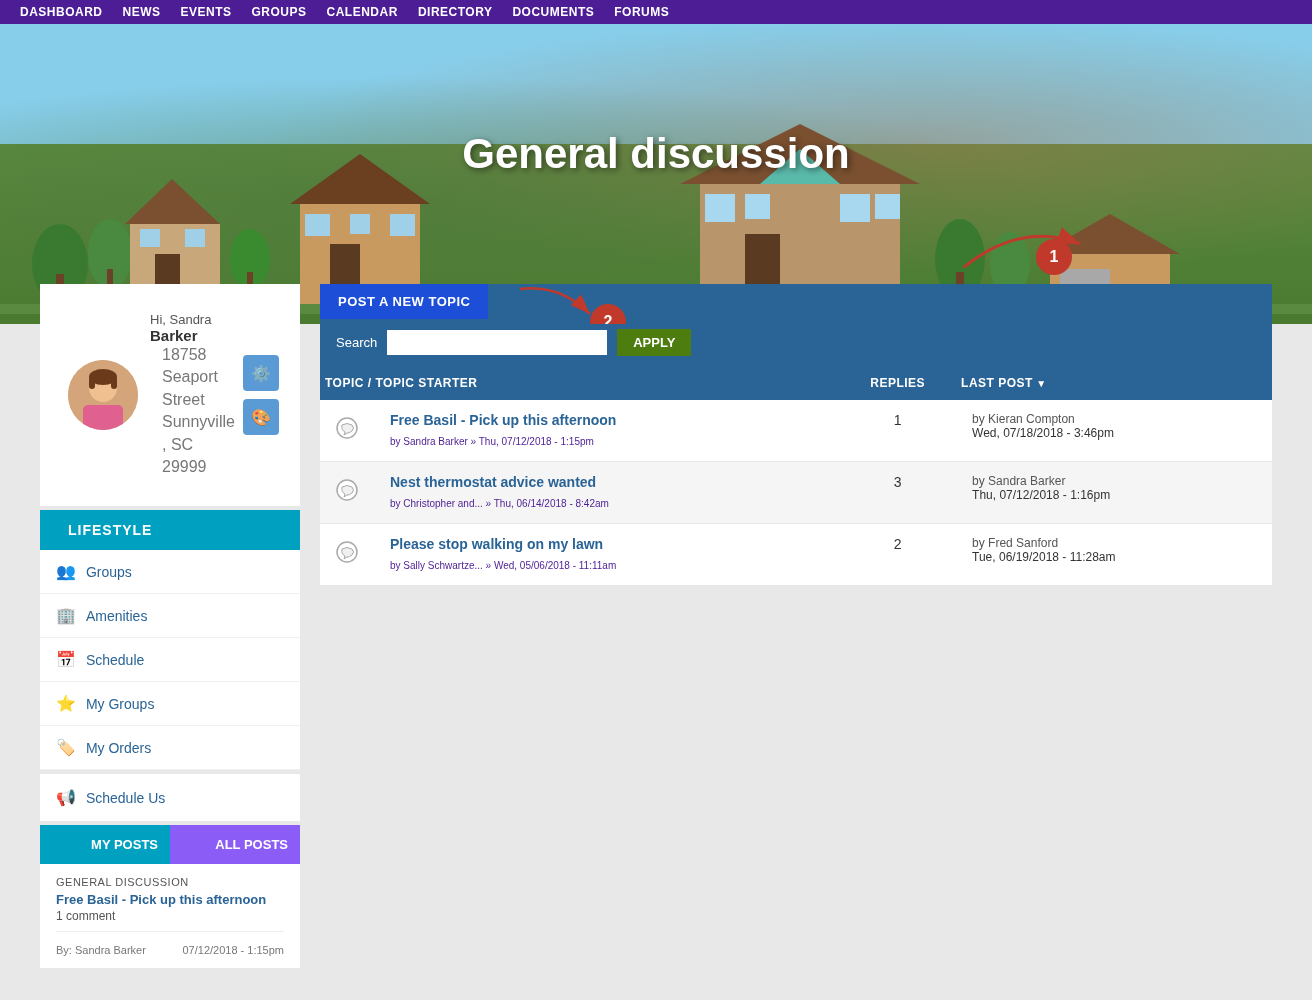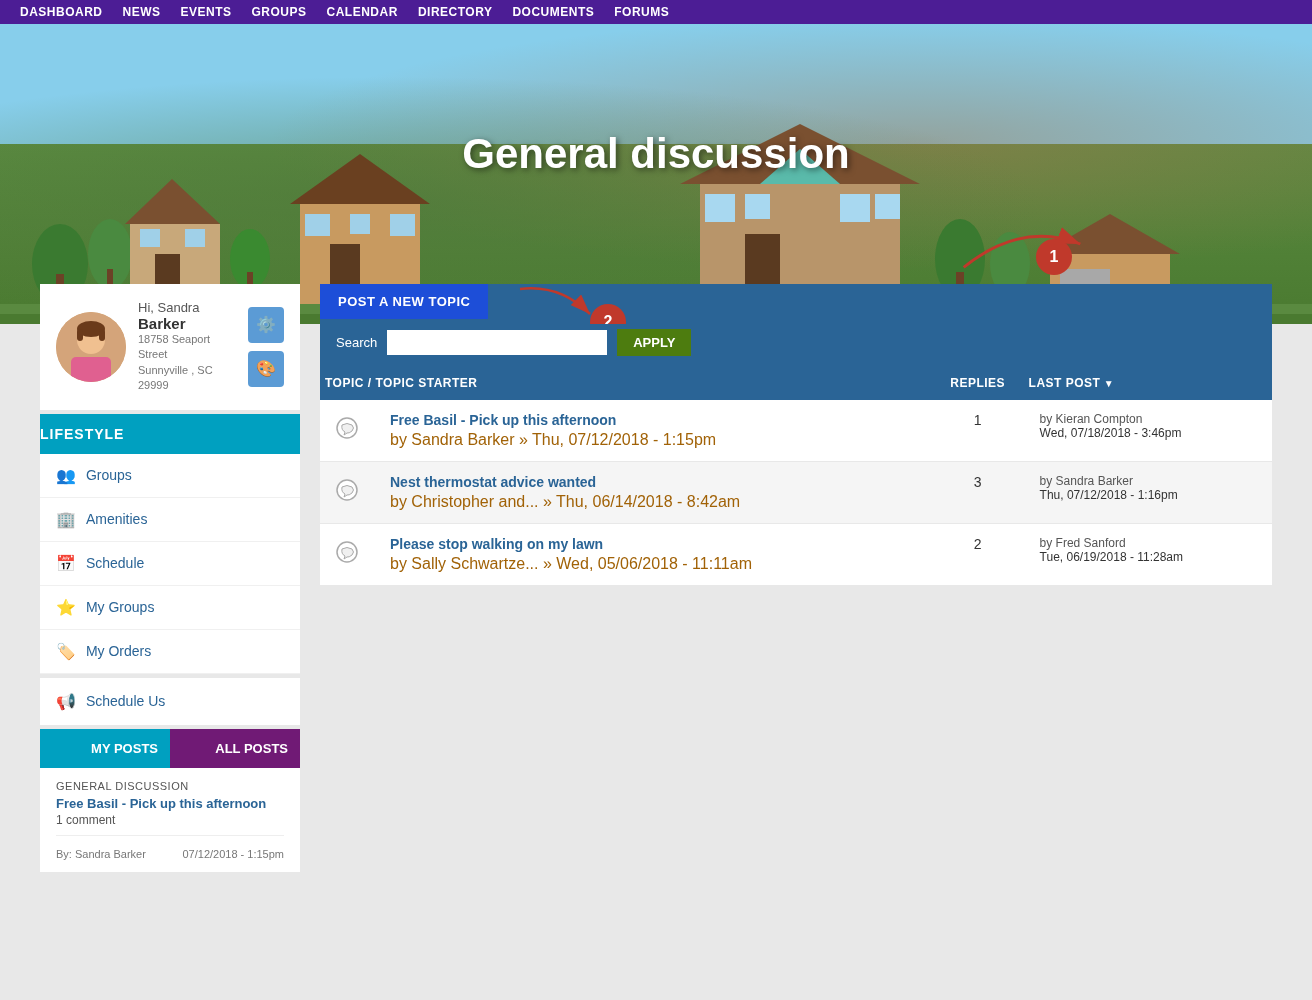--- a/index.html
+++ b/index.html
@@ -99,41 +99,41 @@
     .sidebar {
       width: 260px;
       flex-shrink: 0;
     }
 
     
     .user-card {
       background: white;
       display: flex;
       align-items: center;
-      padding: 16px;
+      padding: 28px;
       margin-bottom: 4px;
       position: relative;
     }
     .user-avatar {
       width: 70px;
       height: 70px;
       border-radius: 50%;
       background: #d4a574;
       overflow: hidden;
       flex-shrink: 0;
       margin-right: 12px;
       display: flex;
       align-items: center;
       justify-content: center;
     }
     
     .user-info { flex: 1; }
     .user-greeting { font-size: 13px; color: #555; }
     .user-name { font-size: 15px; font-weight: bold; color: #333; }
-    .user-address { font-size: 11px; color: #777; line-height: 1.4; }
+    .user-address { font-size: 16px; color: #777; line-height: 1.4; margin-left: 12px; }
     .user-icons {
       display: flex;
       flex-direction: column;
       gap: 8px;
       margin-left: 8px;
     }
     .user-icon-btn {
       width: 36px;
       height: 36px;
       background: #5b9bd5;
@@ -149,21 +149,21 @@
     
     .lifestyle-menu {
       background: white;
       margin-bottom: 4px;
     }
     .lifestyle-header {
       background: #00a0c0;
       color: white;
       font-size: 14px;
       font-weight: bold;
-      padding: 12px 0;
+      padding: 12px 28px;
       letter-spacing: 1px;
     }
     .menu-item {
       display: flex;
       align-items: center;
       padding: 12px 16px;
       border-bottom: 1px solid #f0f0f0;
       color: #2a6496;
       font-size: 14px;
       cursor: pointer;
@@ -201,21 +201,21 @@
       padding: 12px;
       text-align: right;
       font-size: 13px;
       font-weight: bold;
       cursor: pointer;
       color: white;
       background: #00a0c0;
       text-transform: uppercase;
     }
     .posts-tab.inactive {
-      background: #701a75;
+      background: #8b5cf6;
     }
     .posts-content {
       padding: 12px 16px;
     }
     .posts-category {
       font-size: 11px;
       color: #555;
       text-transform: uppercase;
       margin-bottom: 4px;
       letter-spacing: 0.5px;
@@ -331,22 +331,22 @@
     }
     .topic-title {
       color: #2a6496;
       font-size: 14px;
       font-weight: bold;
       text-decoration: none;
       display: block;
       margin-bottom: 3px;
     }
     .topic-starter {
-      font-size: 16px;
-      color: #a16207;
+      font-size: 10px;
+      color: #4c1d95;
     }
     .replies-cell {
       text-align: center;
       font-size: 14px;
       color: #333;
       vertical-align: middle;
     }
     .last-post-cell {
       font-size: 12px;
       color: #333;

